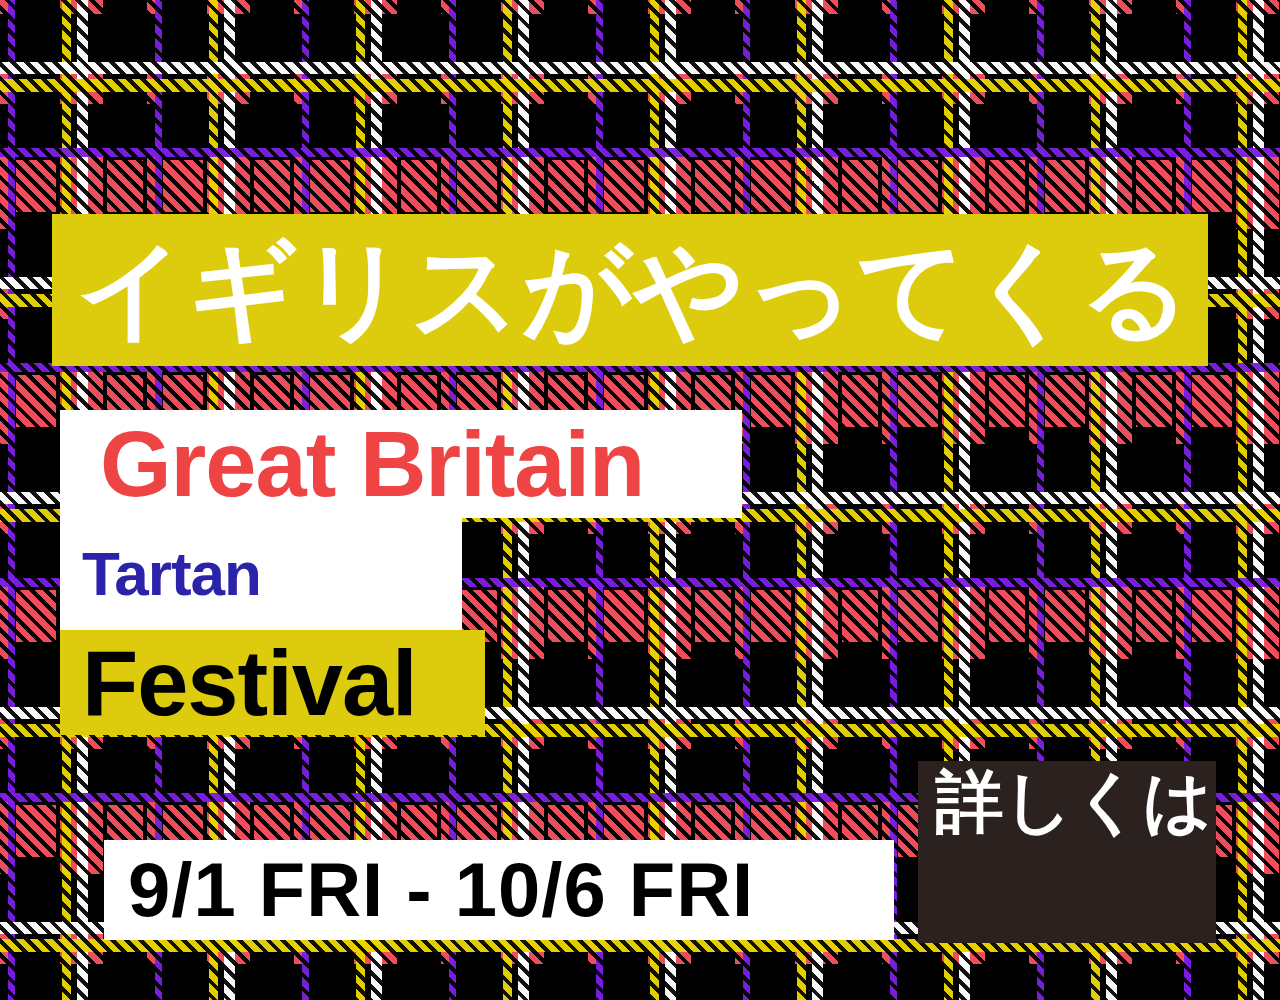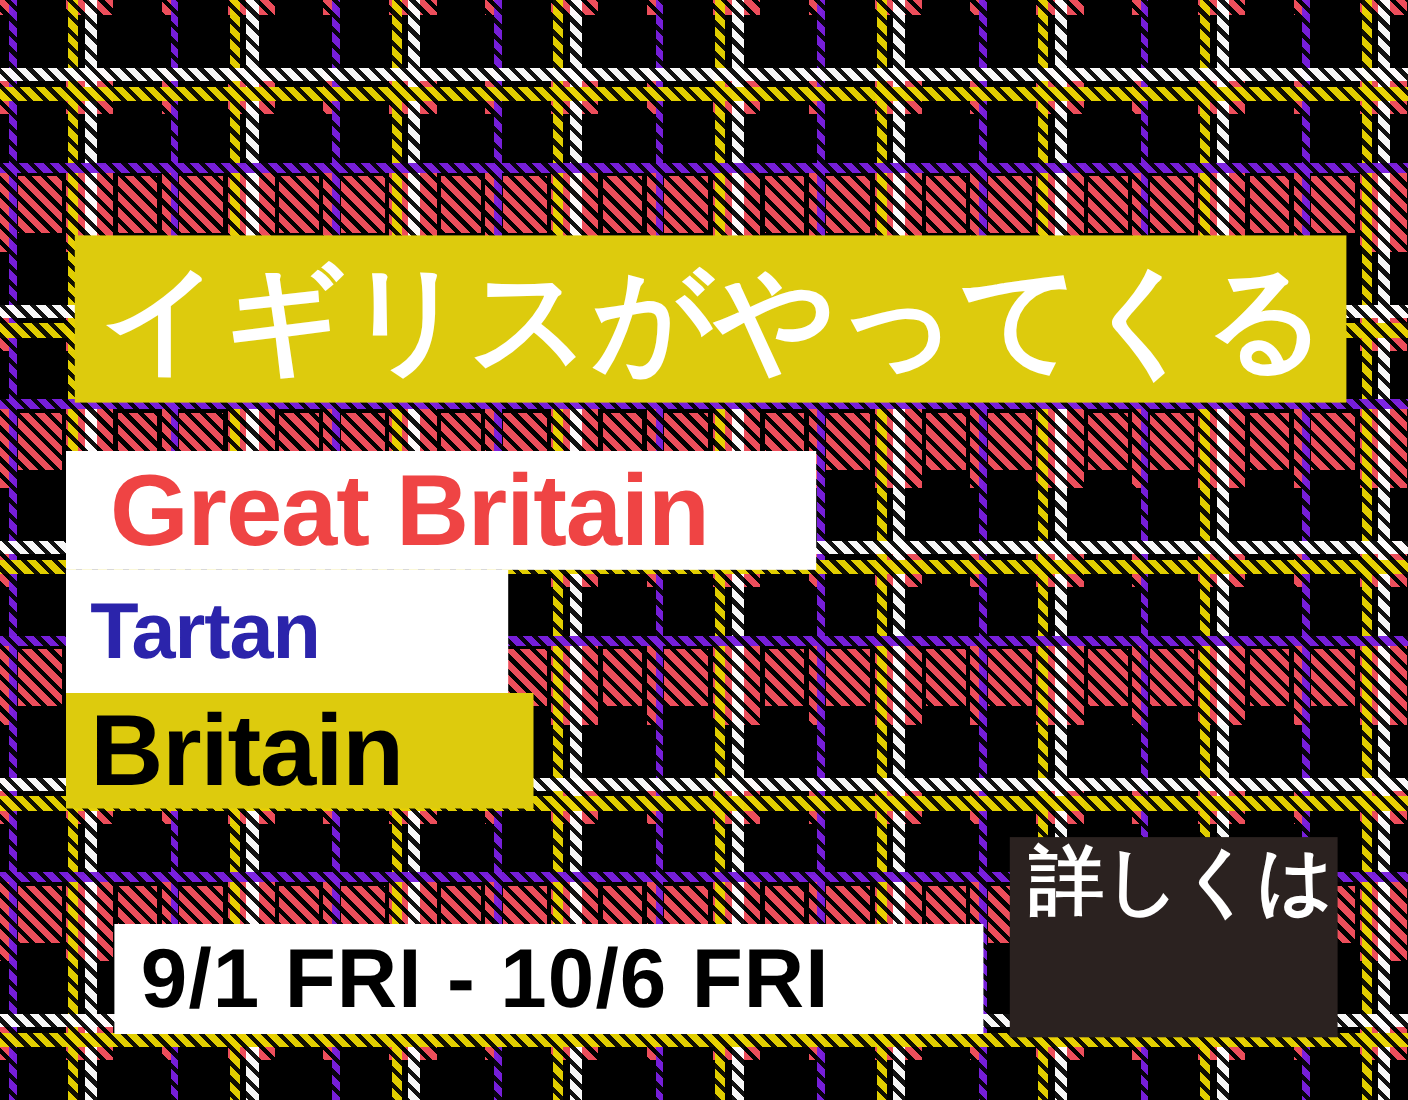--- a/index.html
+++ b/index.html
@@ -233,21 +233,21 @@
     background: #2b24ab;
     color: #ffffff;
     font-size: 108px;
     font-weight: 700;
     letter-spacing: 2px;
     padding-left: 22px;
     line-height: 1;
   }
 
   .band-yellow {
-    left: 68px;
+    left: 52px;
     top: 214px;
     width: 1156px;
     height: 152px;
     background: #ddcb0d;
     color: #ffffff;
     font-size: 108px;
     font-weight: 700;
     letter-spacing: 1px;
     padding-left: 24px;
     line-height: 1;
@@ -268,21 +268,21 @@
     line-height: 1;
   }
 
   .band-white-2 {
     left: 60px;
     top: 518px;
     width: 402px;
     height: 112px;
     background: #ffffff;
     color: #2b24ab;
-    font-size: 72px;
+    font-size: 62px;
     font-weight: 700;
     letter-spacing: -1px;
     padding-left: 22px;
     line-height: 1;
   }
 
   .band-festival {
     left: 60px;
     top: 630px;
     width: 425px;
@@ -359,21 +359,21 @@
 
     <div class="band band-white-1">
       <span>Great Britain</span>
     </div>
 
     <div class="band band-white-2">
       <span>Tartan</span>
     </div>
 
     <div class="band band-festival">
-      <span>Britain</span>
+      <span>Festival</span>
     </div>
 
     <div class="band band-date">
       <span>9/1 FRI - 10/6 FRI</span>
     </div>
 
     <div class="cta">
       <span class="cta-line">詳しくは</span>
     </div>
 

